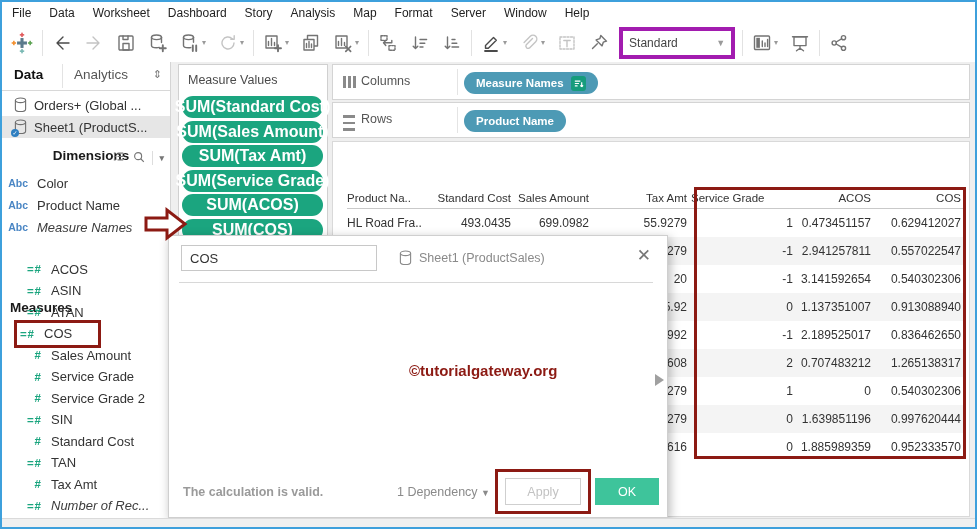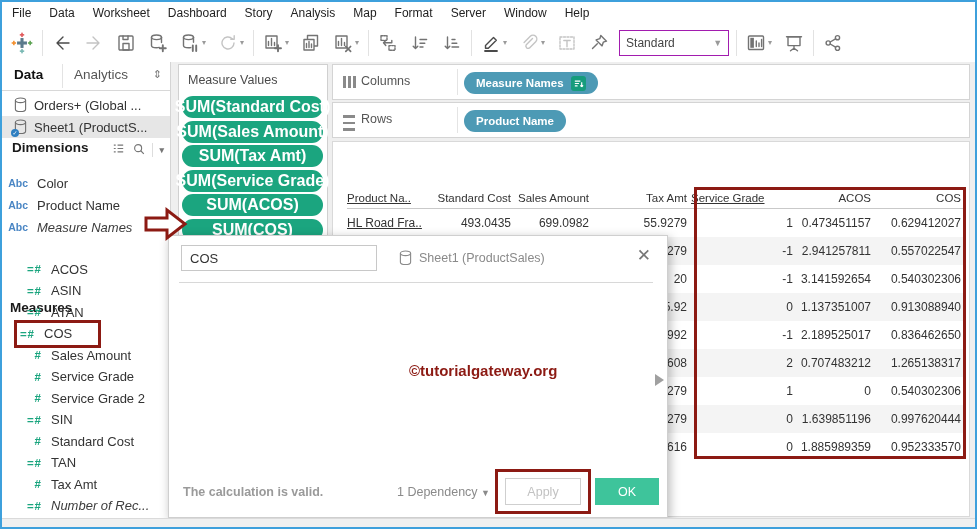--- a/index.html
+++ b/index.html
@@ -13,21 +13,21 @@
   .menu-item:first-child{padding-left:10px;}
 
   
   .toolbar{position:absolute;left:0;top:22px;right:0;height:38px;background:#fff;display:flex;align-items:center;z-index:5;}
   .tb-group{display:flex;align-items:center;padding:0 7px;gap:8px;}
   .tb-sep{width:1px;height:26px;background:#e2e2e2;}
   .tb-btn{display:flex;align-items:center;gap:2px;padding:2px;border-radius:2px;}
   .tb-btn svg{display:block;}
   .tb-btn.disabled svg{opacity:.42;}
   .tb-caret{font-size:8px;color:#9a9a9a;line-height:8px;}
-  .tb-select{display:flex;align-items:center;justify-content:space-between;width:96px;height:24px;border:1px solid #a21caf;
+  .tb-select{display:flex;align-items:center;justify-content:space-between;width:96px;height:24px;border:4px solid #a21caf;
              padding:0 6px;font-size:12px;color:#444;background:#fff;}
   .tb-select .tb-caret{font-size:9px;}
 
   
   .data-pane{position:absolute;left:0;top:60px;width:168px;bottom:8px;background:#fff;border-right:1px solid #d4d4d4;overflow:hidden;z-index:2;}
   .pane-tabs{position:absolute;left:0;top:0;right:0;height:28px;border-bottom:1px solid #d8d8d8;}
   .tab-data{position:absolute;left:12px;top:5px;font-size:13.5px;font-weight:bold;color:#111;}
   .tab-analytics{position:absolute;left:72px;top:5px;font-size:13.5px;color:#555;}
   .tab-vline{position:absolute;left:60px;top:2px;bottom:2px;width:1px;background:#e3e3e3;}
   .pane-caret{position:absolute;right:8px;top:6px;font-size:11px;color:#777;}
@@ -74,21 +74,21 @@
   .view{position:absolute;left:330px;top:139px;width:638px;bottom:10px;background:#fff;border:1px solid #d9d9d9;box-sizing:border-box;}
   .view-title{position:absolute;left:0;right:0;top:5px;text-align:center;font-size:21px;font-weight:bold;
               color:var(--title-red,#b52025);letter-spacing:.2px;}
   .t-wrap{position:absolute;left:14px;top:46px;}
   .t-row{display:grid;grid-template-columns:80px 88px 78px 98px 106px 78px 90px;height:28px;align-items:center;}
   .t-row.head{height:20px;border-bottom:1px solid #c9c9c9;}
   .t-row.band{background:#f4f4f4;}
   .t-cell{font-size:12px;color:#333;padding-right:4px;white-space:nowrap;overflow:hidden;}
   .t-row.head .t-cell{font-size:11.5px;color:#333;}
   .t-cell.num{text-align:right;}
-  .t-cell.left{text-align:left;text-decoration:underline;}
+  .t-cell.left{text-align:left;}
 
   
   .redbox-table{position:absolute;left:692px;top:185px;width:272px;height:272px;border:3px solid var(--annotation,#8c1a13);
                 box-sizing:border-box;z-index:20;pointer-events:none;}
   .red-arrow{position:absolute;left:141px;top:203px;z-index:50;pointer-events:none;}
   .redbox-apply{position:absolute;border:3px solid var(--annotation,#8c1a13);box-sizing:border-box;pointer-events:none;}
 
   
   .dialog{position:absolute;left:166px;top:233px;width:500px;height:283px;background:#fff;border:1px solid #cfcfcf;
           box-shadow:2px 3px 10px rgba(0,0,0,.28);box-sizing:border-box;z-index:40;}
@@ -319,21 +319,21 @@
           <span>Orders+ (Global ...</span>
         </div>
         <div class="src-row selected" style="top: 54px;">
           <span class="src-icon"><svg width="13" height="16" viewBox="0 0 14 17" fill="none" stroke="#6f6f6f" stroke-width="1.2">
               <ellipse cx="7" cy="3.5" rx="5.5" ry="2.5"></ellipse>
               <path d="M1.5 3.5v9.5c0 1.4 2.5 2.5 5.5 2.5s5.5-1.1 5.5-2.5V3.5"></path>
             </svg><span class="src-check">✓</span></span>
           <span>Sheet1 (ProductS...</span>
         </div>
       </div>
-    <div class="section-head" style="top:78px;">
+    <div class="section-head" style="top:86px;text-align:center;">
       <span>Dimensions</span>
       <span class="dim-icons">
         <span><svg width="15" height="15" viewBox="0 0 16 16" fill="none" stroke="#777" stroke-width="1.3">
               <path d="M3 4.5h2M3 8h2M3 11.5h2M7 4.5h6M7 8h6M7 11.5h6"></path>
             </svg></span>
         <span><svg width="14" height="14" viewBox="0 0 16 16" fill="none" stroke="#777" stroke-width="1.3">
               <circle cx="7" cy="7" r="4"></circle>
               <path d="M10 10l3.5 3.5"></path>
             </svg></span>
         <span class="vline"></span>

